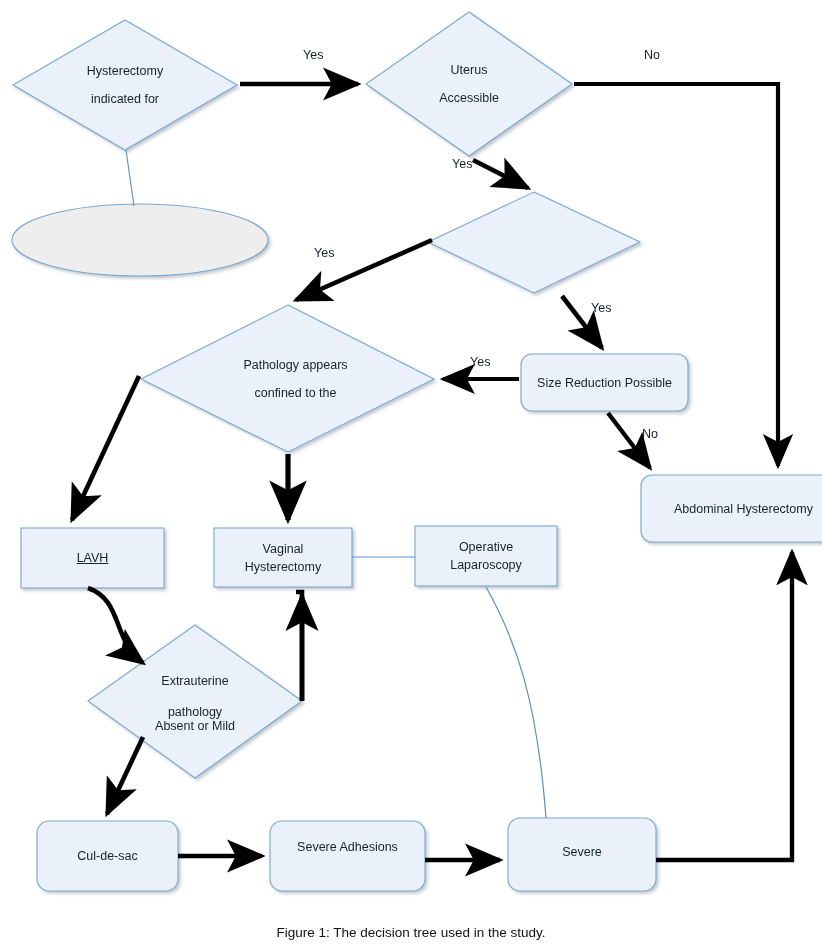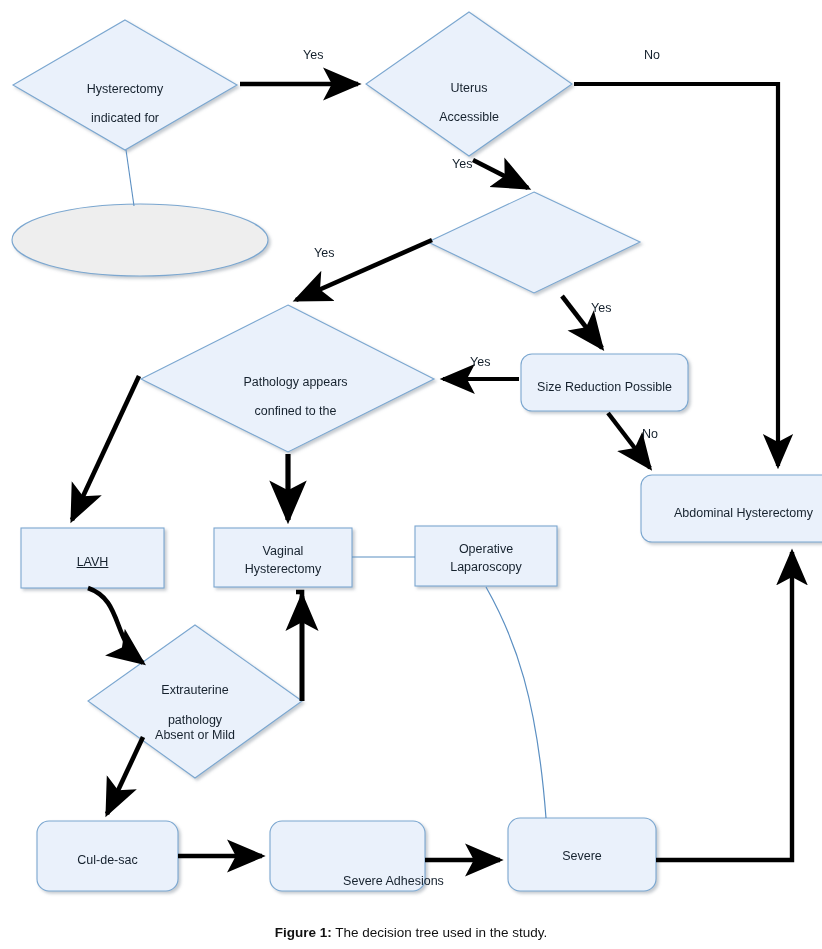--- a/index.html
+++ b/index.html
@@ -18,21 +18,21 @@
     position:absolute;
     left:0; top:0;
     width:822px; height:949px;
     display:block;
   }
   .node-label{
     position:absolute;
     display:flex;
     flex-direction:column;
     align-items:center;
-    justify-content:flex-end;
+    justify-content:center;
     text-align:center;
     color:#16222e;
     font-size:12.5px;
     line-height:1.15;
     pointer-events:none;
     white-space:nowrap;
   }
   .node-label .ln{display:block;}
   .node-label .gap{height:14px;}
   .edge-label{
@@ -46,21 +46,21 @@
   #caption{
     position:absolute;
     left:0;
     top:925px;
     width:822px;
     text-align:center;
     font-size:13.5px;
     color:#111111;
     font-family:"Liberation Sans", sans-serif;
   }
-  #caption .cap-strong{font-weight:bold;}
+  #caption .cap-strong{font-weight:normal;}
 </style>
 </head>
 <body>
 
 <div id="page">
 
   <svg id="svg-layer" viewBox="0 0 822 949">
     <defs>
       <marker id="arrowThick" markerWidth="10" markerHeight="10" refX="7.6" refY="4" orient="auto" markerUnits="strokeWidth">
         <path d="M0,0.4 L8.4,4 L0,7.6 L1.9,4 Z" fill="#000000"></path>
@@ -182,21 +182,21 @@
 
   <div class="node-label" style="left:415px; top:536px; width:142px; height:40px; line-height:1.45;">
     <span class="ln">Operative</span>
     <span class="ln">Laparoscopy</span>
   </div>
 
   <div class="node-label" style="left:37px; top:845px; width:141px; height:22px;">
     <span class="ln">Cul-de-sac</span>
   </div>
 
-  <div class="node-label" style="left:270px; top:866px; width:155px; height:22px;padding-left:46px;">
+  <div class="node-label" style="left:270px; top:836px; width:155px; height:22px;">
     <span class="ln">Severe Adhesions</span>
   </div>
 
   <div class="node-label" style="left:508px; top:841px; width:148px; height:22px;">
     <span class="ln">Severe</span>
   </div>
 
   <div class="edge-label" style="left:295px; top:48px;">Yes</div>
 
   <div class="edge-label" style="left:636px; top:48px;">No</div>

